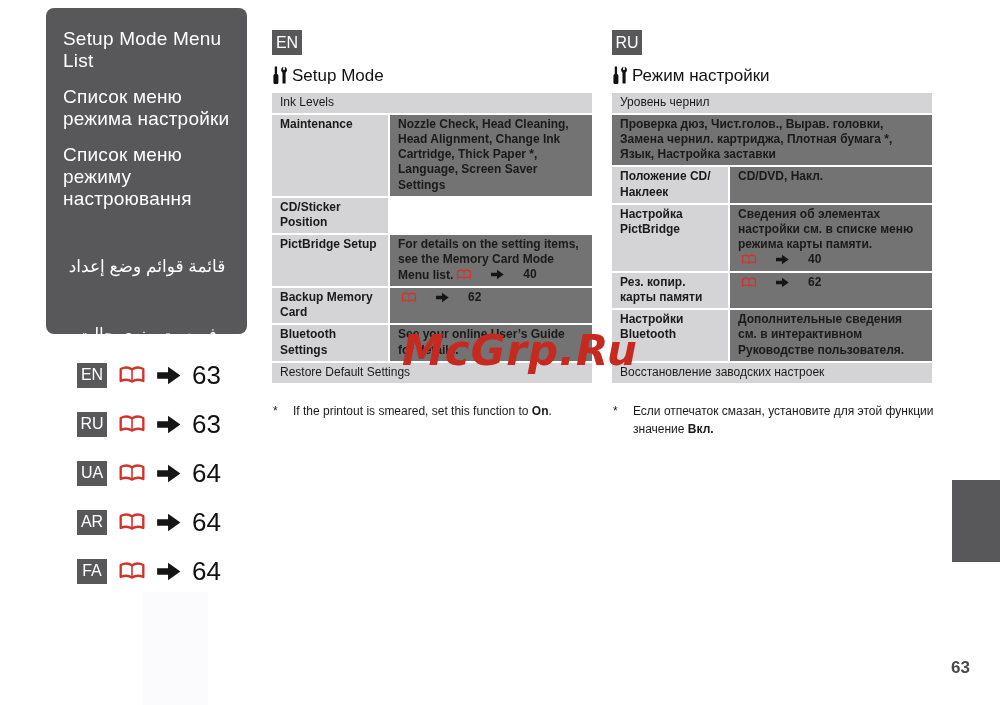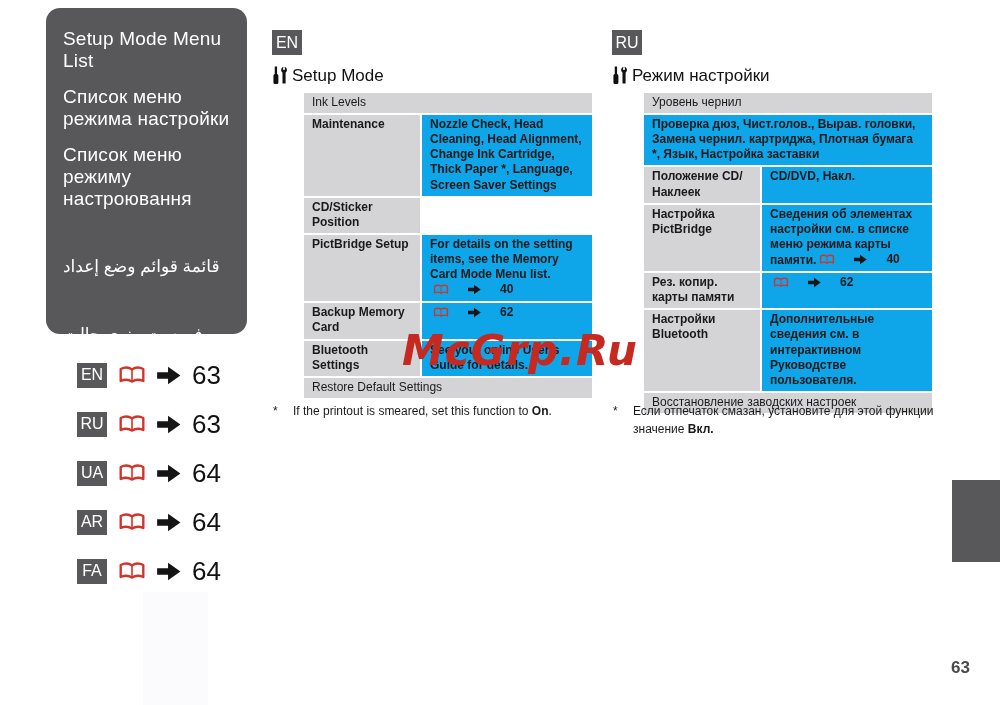--- a/index.html
+++ b/index.html
@@ -4,25 +4,25 @@
 <style>
   html,body { margin:0; padding:0; }
   body {
     width:1000px; height:705px; position:relative; overflow:hidden;
     background:#ffffff; font-family:"Liberation Sans", sans-serif; color:#1a1a1a;
   }
 
   
   .sidebar {
     position:absolute; left:46px; top:8px; width:201px; height:326px;
-    background:#58585a; border-radius:14px; box-sizing:border-box;
+    background:#58585a; border-radius:8px; box-sizing:border-box;
     padding:20px 16px 0 17px; color:#fff;
   }
   .sidebar .title { font-size:19px; line-height:1.18; margin:0 0 13px 0; letter-spacing:.2px; }
-  .sidebar .title.rtl { direction:rtl; text-align:left; font-size:17px; line-height:1.45; margin-bottom:8px;margin-top:44px; }
+  .sidebar .title.rtl { direction:rtl; text-align:center; font-size:17px; line-height:1.45; margin-bottom:8px;margin-top:44px; }
 
   
   .lang-links { position:absolute; left:77px; top:361px; display:flex; flex-direction:column; gap:21px; }
   .lang-row { display:flex; align-items:center; gap:11px; height:28px; }
   .lang-badge {
     width:30px; height:25px; background:#58585a; color:#fff; font-size:16px;
     display:flex; align-items:center; justify-content:center; flex:none;
   }
   .lang-row .book-svg { width:28px; height:20px; }
   .lang-row .arrow-svg { width:24px; height:19px; }
@@ -33,25 +33,25 @@
   .sec-left  { left:272px; }
   .sec-right { left:612px; }
   .sec-badge {
     width:30px; height:25px; background:#58585a; color:#fff; font-size:16px;
     display:flex; align-items:center; justify-content:center;
   }
   .sec-heading { display:flex; align-items:flex-end; gap:4px; margin-top:9px; height:22px; font-size:17px; color:#111; }
   .sec-heading .tools-svg { width:16px; height:21px; }
 
   .mtable { margin-top:7px; display:flex; flex-direction:column; gap:2px; font-size:12px; line-height:1.26; }
-  .mrow { display:flex; gap:2px;margin-left:32px; }
+  .mrow { display:flex; gap:2px; }
   .mrow.full { background:#d4d4d6; padding:2px 8px 3px; }
   .mcell { padding:2px 8px 3px; box-sizing:border-box;font-weight:bold; }
   .mcell.left  { width:116px; flex:none; background:#d4d4d6; }
-  .mcell.right { flex:1; background:#0ea5e9; }
+  .mcell.right { flex:1; background:#737373; }
 
   .ref { display:inline-flex; align-items:center; gap:19px; margin-left:3px; vertical-align:-1px; }
   .ref .book-svg { width:16px; height:11px; }
   .ref .arrow-svg { width:13px; height:11px; }
   .ref .ref-num { font-size:12px; color:#1a1a1a; }
 
   .book-svg path { stroke:#d2342c; fill:none; }
   .arrow-svg path { fill:#151515; }
   .tools-svg path { fill:#111; }
 

